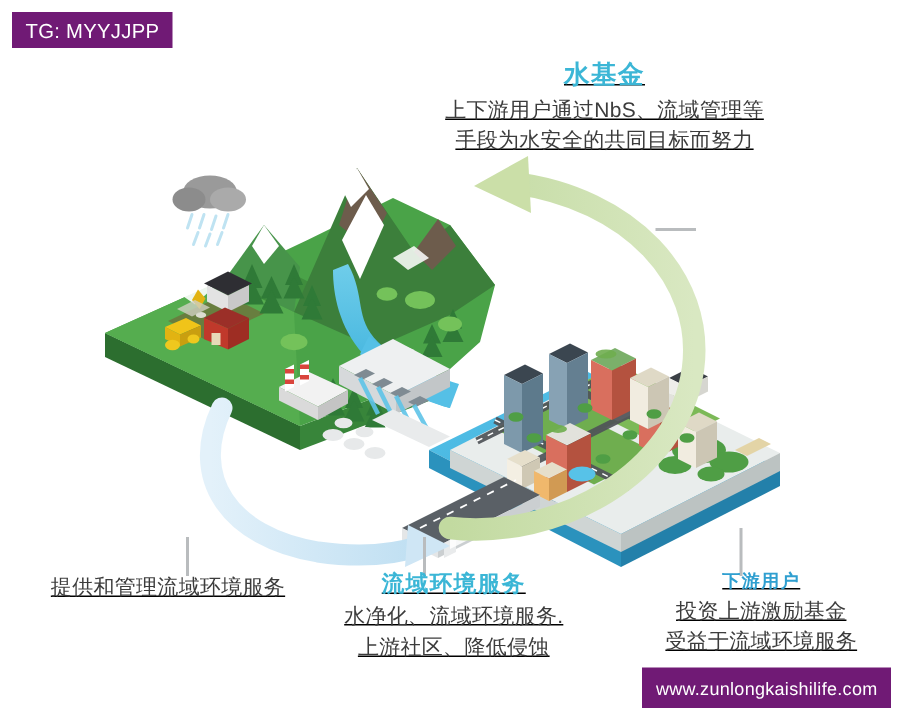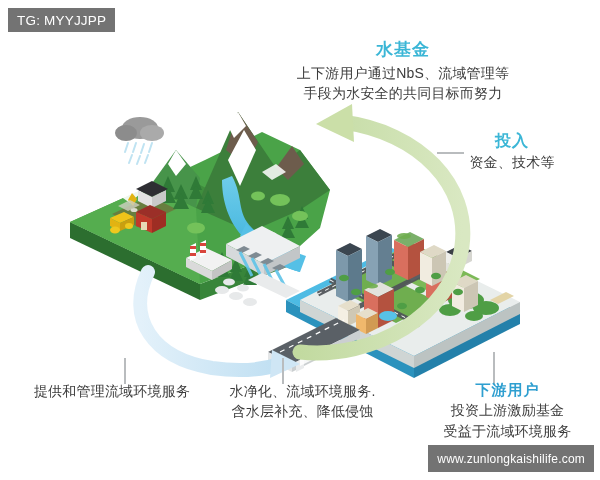--- a/index.html
+++ b/index.html
@@ -8,33 +8,33 @@
     background:#ffffff;
     font-family:"Liberation Sans","DejaVu Sans",sans-serif;
     overflow:hidden;
     position:relative;
   }
   #stage{position:relative;width:600px;height:480px;overflow:hidden;background:#fff;}
 
   
   .wm{
     position:absolute;
-    background:#737373;
+    background:#701a75;
     color:#ffffff;
     font-size:13px;
     letter-spacing:.2px;
     display:flex;align-items:center;
     padding:0 9px;
     white-space:nowrap;
   }
   #wm-top{left:8px;top:8px;height:24px;font-size:13.5px;}
   #wm-bottom{right:6px;bottom:8px;height:27px;font-size:12px;}
 
   
-  .label{position:absolute;text-align:center;}
+  .label{position:absolute;text-align:center;text-decoration:underline;}
   .label .ttl{
     font-weight:bold;
     letter-spacing:1px;
     line-height:1.15;
     white-space:nowrap;
   }
   .label .sub{
     color:#3c3c3c;
     font-size:14px;
     line-height:1.45;
@@ -48,21 +48,21 @@
   #lbl-input{left:452px;top:132px;width:120px;}
   #lbl-input .ttl{color:#3bb6d6;font-size:16px;margin-bottom:2px;}
 
   #lbl-up{left:22px;top:381px;width:180px;}
   #lbl-up .ttl{color:#3aa65a;font-size:15px;margin-bottom:2px;}
 
   #lbl-svc{left:205px;top:381px;width:195px;}
   #lbl-svc .ttl{color:#3bb6d6;font-size:15px;margin-bottom:2px;}
 
   #lbl-down{left:420px;top:381px;width:175px;}
-  #lbl-down .ttl{color:#2f9fd0;font-size:15px;margin-bottom:2px;}
+  #lbl-down .ttl{color:#2f9fd0;font-size:12px;margin-bottom:2px;}
 
   
   .leader{position:absolute;background:#b9bcbe;}
   #leader-input{left:437px;top:152px;width:27px;height:2px;}
   #leader-up{left:124px;top:358px;width:2px;height:26px;}
   #leader-svc{left:282px;top:358px;width:2px;height:26px;}
   #leader-down{left:493px;top:352px;width:2px;height:32px;}
 
   svg.art{position:absolute;left:0;top:0;width:600px;height:480px;}
 </style>
@@ -386,32 +386,29 @@
   <div class="leader" id="leader-up"></div>
   <div class="leader" id="leader-svc"></div>
   <div class="leader" id="leader-down"></div>
 
   <div class="label" id="lbl-fund">
     <div class="ttl">水基金</div>
     <div class="sub">上下游用户通过NbS、流域管理等</div>
     <div class="sub">手段为水安全的共同目标而努力</div>
   </div>
 
-  <div class="label" id="lbl-input">
-    <div class="ttl">投入</div>
-    <div class="sub">资金、技术等</div>
-  </div>
 
   <div class="label" id="lbl-up">
     <div class="sub">提供和管理流域环境服务</div>
   </div>
 
   <div class="label" id="lbl-svc">
+    <div class="ttl">流域环境服务</div>
     <div class="sub">水净化、流域环境服务.</div>
-    <div class="sub">含水层补充、降低侵蚀</div>
+    <div class="sub">上游社区、降低侵蚀</div>
   </div>
 
   <div class="label" id="lbl-down">
     <div class="ttl">下游用户</div>
     <div class="sub">投资上游激励基金</div>
     <div class="sub">受益于流域环境服务</div>
   </div>
 
   <div class="wm" id="wm-top">TG: MYYJJPP</div>
   <div class="wm" id="wm-bottom">www.zunlongkaishilife.com</div>

